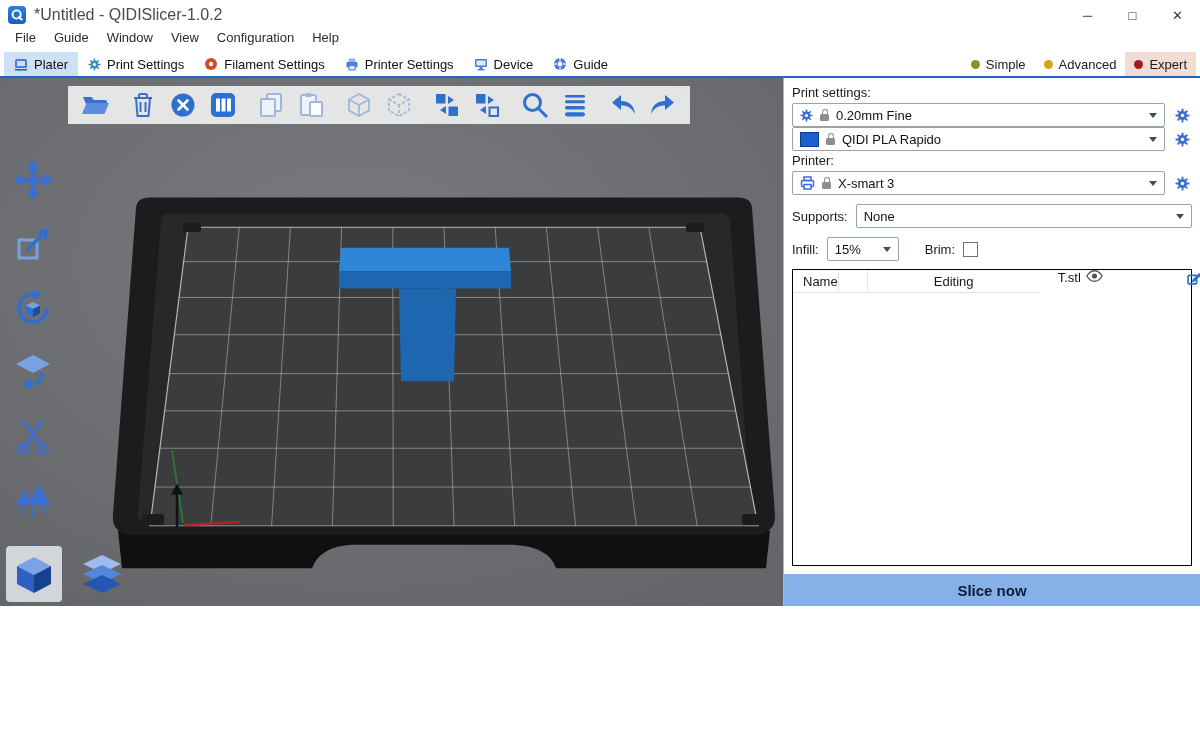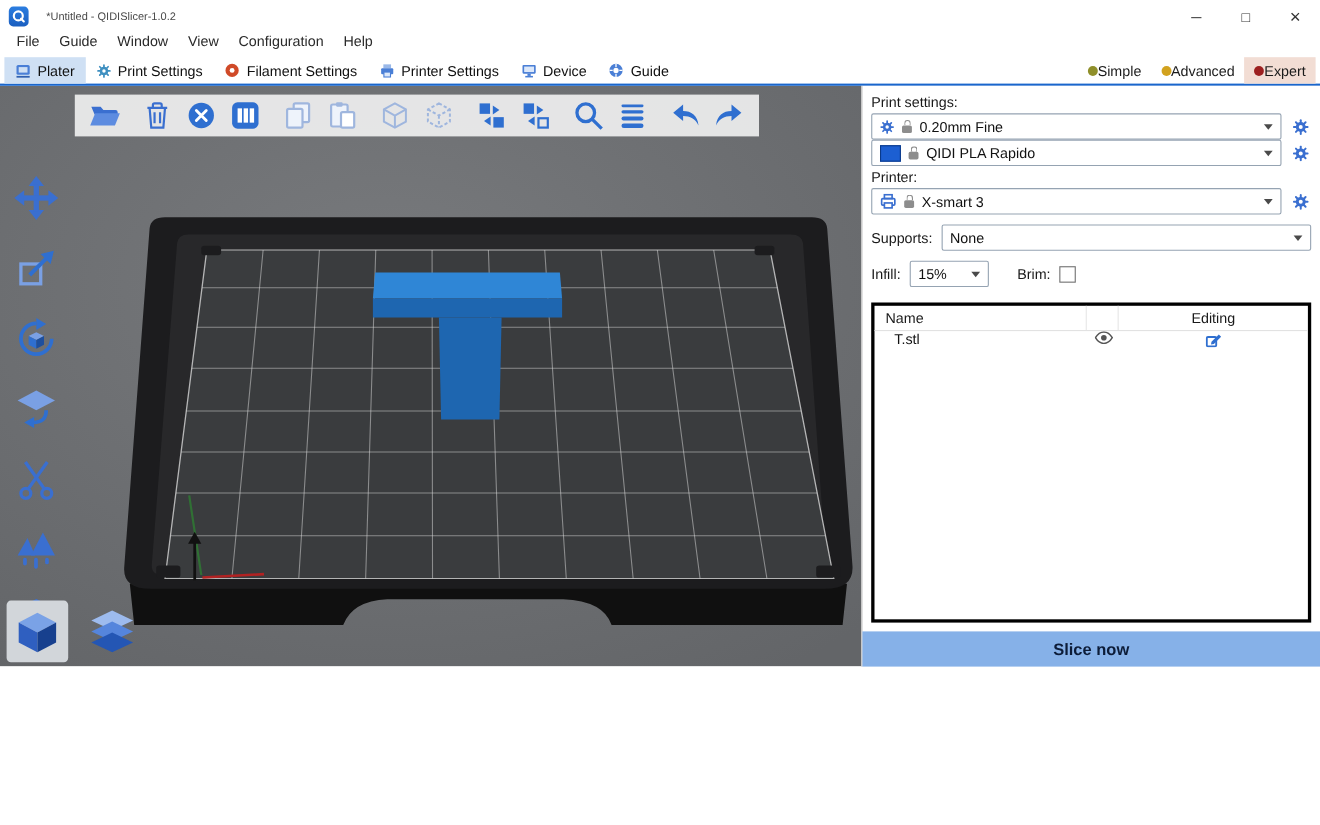--- a/index.html
+++ b/index.html
@@ -1,35 +1,35 @@
 <!DOCTYPE html>
 <html><head>
 <meta charset="utf-8">
 <style>
   html,body{margin:0;padding:0}
   body{width:1200px;height:750px;overflow:hidden;background:#fff;font-family:"Liberation Sans",sans-serif;-webkit-font-smoothing:antialiased}
 
   
   .titlebar{height:30px;display:flex;align-items:center;padding-left:8px;background:#fff}
   .app-icon{width:18px;height:18px;border-radius:4px;background:linear-gradient(#2b7de0,#1b5fc0);display:flex;align-items:center;justify-content:center}
-  .win-title{margin-left:16px;font-size:10px;color:#4a4a4a}
+  .win-title{margin-left:8px;font-size:16px;color:#4a4a4a}
   .win-controls{margin-left:auto;display:flex;height:30px}
   .winbtn{width:45px;display:flex;align-items:center;justify-content:center;font-size:13px;color:#333;cursor:default}
 
   
   .menubar{height:22px;display:flex;align-items:flex-start;padding-left:6px;background:#fff}
   .menu-item{font-size:13px;color:#2a2a2a;padding:0 9px}
 
   
   .tabbar{height:24px;display:flex;align-items:stretch;background:#fff;border-bottom:2px solid #1a66cc;padding:0 4px}
   .tab{display:flex;align-items:center;gap:6px;padding:0 10px;font-size:13px;color:#101010}
   .tab.active{background:#cfe0f4}
   .tab svg{display:block}
   .tab-spacer{flex:1}
-  .mode{display:flex;align-items:center;padding:0 9px;font-size:13px;color:#1a1a1a}
+  .mode{display:flex;align-items:center;gap:6px;padding:0 9px;font-size:13px;color:#1a1a1a}
   .mode.active{background:#f2ddd4}
   .dot{width:9px;height:9px;border-radius:50%}
   .dot-simple{background:#8f8f2a}
   .dot-advanced{background:#d2a21e}
   .dot-expert{background:#9c1f1f}
 
   
   .main{display:flex;height:528px}
   .viewport{position:relative;flex:1;overflow:hidden}
   .scene{position:absolute;inset:0;width:100%;height:100%;display:block}
@@ -56,21 +56,21 @@
   .gear13{width:13px;height:13px;color:#3a6fd0;flex:0 0 auto}
   .gear-btn{width:20px;display:flex;justify-content:center}
   .lock{width:9px;height:7px;background:#8d8d8d;border-radius:1.5px;position:relative;margin-top:4px;flex:0 0 auto}
   .lock::before{content:"";position:absolute;top:-5px;left:1.5px;width:6px;height:5px;border:1.6px solid #8d8d8d;border-bottom:none;border-radius:3px 3px 0 0;box-sizing:border-box}
   .swatch{width:17px;height:13px;background:#1c5fd2;border:1px solid #0a3a8a;flex:0 0 auto}
   .supports-row{display:flex;align-items:center;gap:8px;margin-top:9px}
   .infill-row{display:flex;align-items:center;gap:8px;margin-top:9px}
   .combo.small{flex:0 0 72px}
   .checkbox{width:15px;height:15px;box-sizing:border-box;border:1px solid #707070;background:#fff}
 
-  .objects{margin-top:14px;border:3px solid #000000;flex:1;display:flex;flex-direction:column;min-height:0;font-size:13px}
+  .objects{margin-top:8px;border:1px solid #000000;flex:1;display:flex;min-height:0;font-size:13px}
   .obj-header{display:flex;height:22px;align-items:center;border-bottom:1px solid #e2e2e2;color:#1a1a1a}
   .oh-name{flex:1;padding-left:10px}
   .oh-eye{width:28px;align-self:stretch;border-left:1px solid #e6e6e6}
   .oh-edit{width:172px;text-align:center;align-self:stretch;border-left:1px solid #e6e6e6;display:flex;align-items:center;justify-content:center}
   .obj-row{display:flex;height:26px;color:#111}
   .or-name{flex:1;padding-left:18px}
   .or-eye{width:28px;display:flex;justify-content:center;color:#555}
   .or-edit{width:172px;display:flex;justify-content:center}
 
   .slice{height:32px;border:none;background:#86b1e8;font-size:15px;font-weight:bold;color:#0c1c38;font-family:inherit;width:100%;cursor:pointer}

